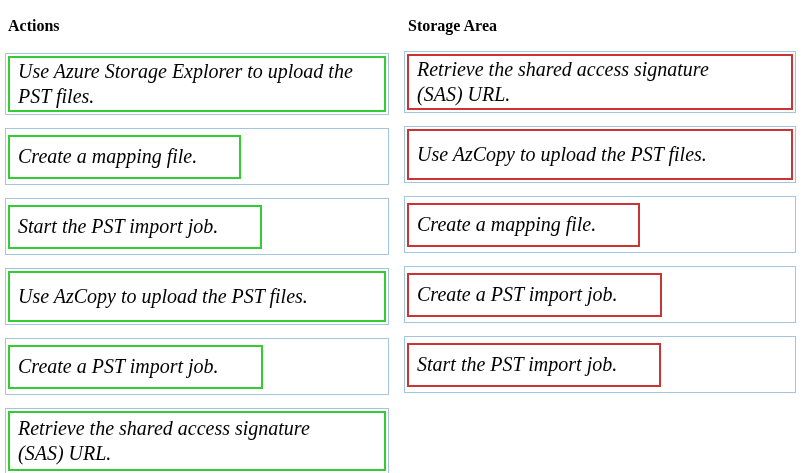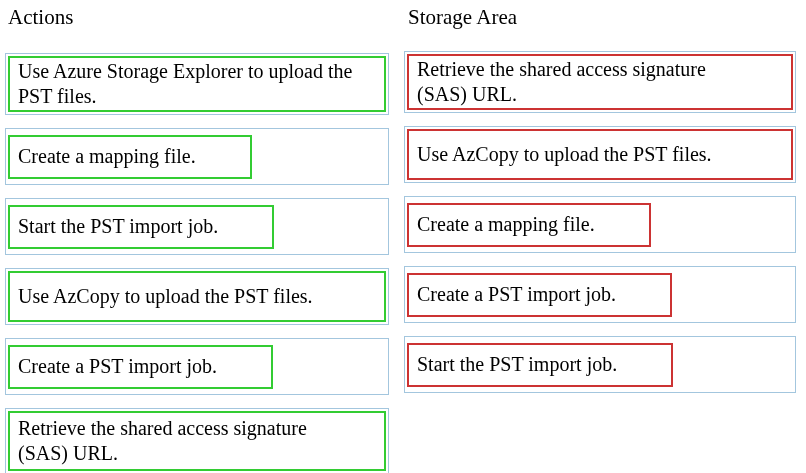--- a/index.html
+++ b/index.html
@@ -6,21 +6,21 @@
     --action-highlight:#33cc33;
     --answer-highlight:#cc3333;
     --box-border:#a3c6de;
   }
   html,body{margin:0;padding:0;}
   body{
     width:806px;height:473px;background:#ffffff;position:relative;
     font-family:"Liberation Serif", serif;color:#000;overflow:hidden;
   }
   .header{
-    position:absolute;top:5px;font-weight:normal;font-size:21px;
+    position:absolute;top:17px;font-weight:bold;font-size:16px;
   }
   .header-actions{left:8px;}
   .header-answer{left:408px;}
   .col{
     position:absolute;display:flex;flex-direction:column;gap:13px;
   }
   .col-left{left:5px;top:53px;width:384px;}
   .col-right{left:404px;top:51px;width:392px;}
   .slot{
     border:1px solid var(--box-border);
@@ -35,27 +35,28 @@
   .slot.taller{height:66px;}
   .card{
     border:2px solid #000;
     box-sizing:border-box;
     display:flex;
     align-items:center;
     padding:3px 8px;
     font-size:20px;
     line-height:1.25;
     background:#fff;
+    font-style:italic;
   }
   .card.green{border-color:var(--action-highlight);}
   .card.red{border-color:var(--answer-highlight);}
   .card.full{flex:1 1 auto;align-self:stretch;}
   .card.fit{
     width:auto;
-    padding-right:54px;
+    padding-right:42px;
     height:44px;
     align-self:center;
   }
   .txt{display:block;}
   .txt.narrow{max-width:335px;}
 </style>
 </head>
 <body>
 
 <div class="header header-actions">Actions</div>

